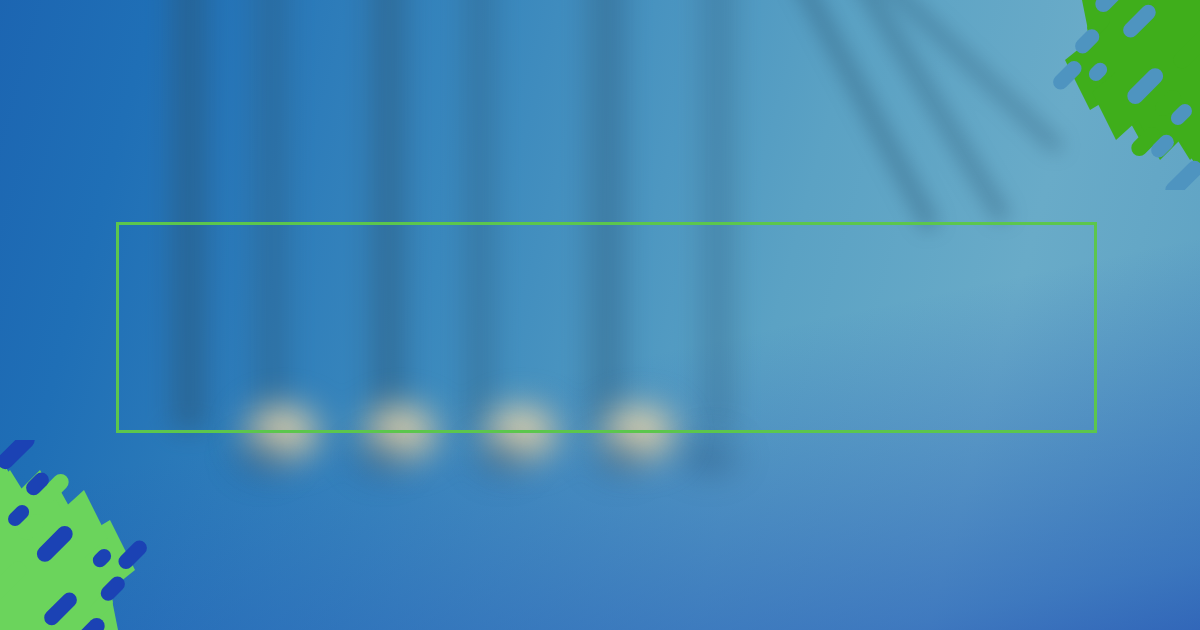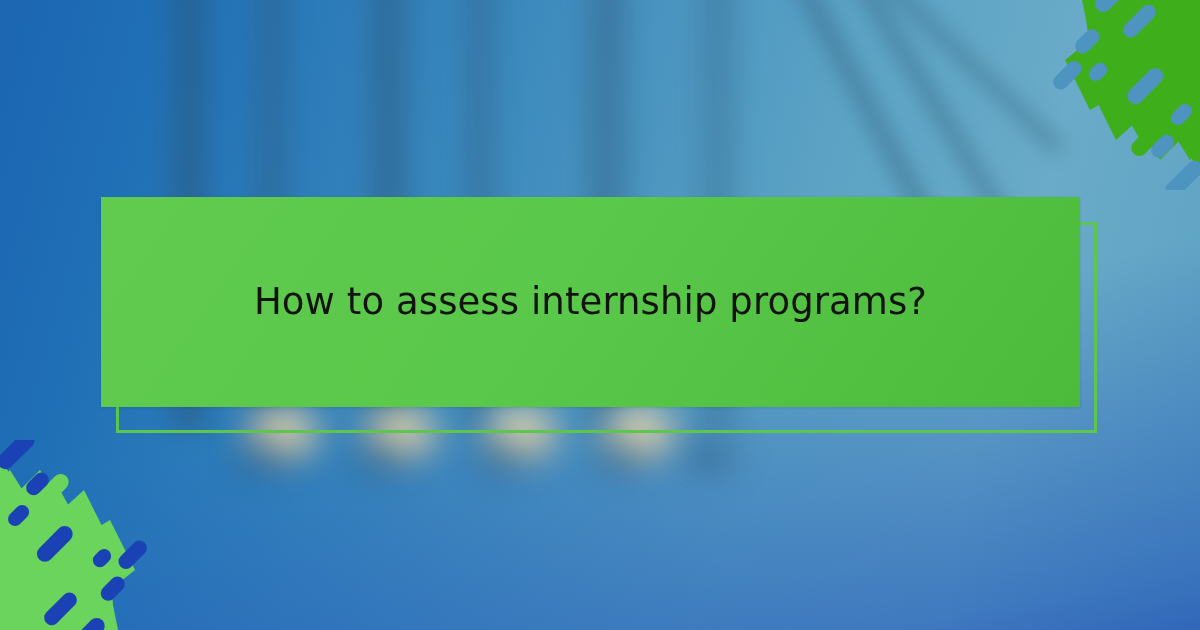--- a/index.html
+++ b/index.html
@@ -247,17 +247,14 @@
           <rect x="148" y="118" width="24" height="14" rx="7" transform="rotate(-45 148 118)"></rect>
           <rect x="142" y="190" width="46" height="16" rx="8" transform="rotate(-45 142 190)"></rect>
           <rect x="30" y="82" width="34" height="15" rx="7.5" transform="rotate(-45 30 82)"></rect>
         </g>
       </g>
     </svg>
   </div>
 
   <div class="card-outline"></div>
 
-  <div class="card">
-    <div class="card-title">How to assess internship programs?</div>
-  </div>
 
 </div>
 
 </body></html>

